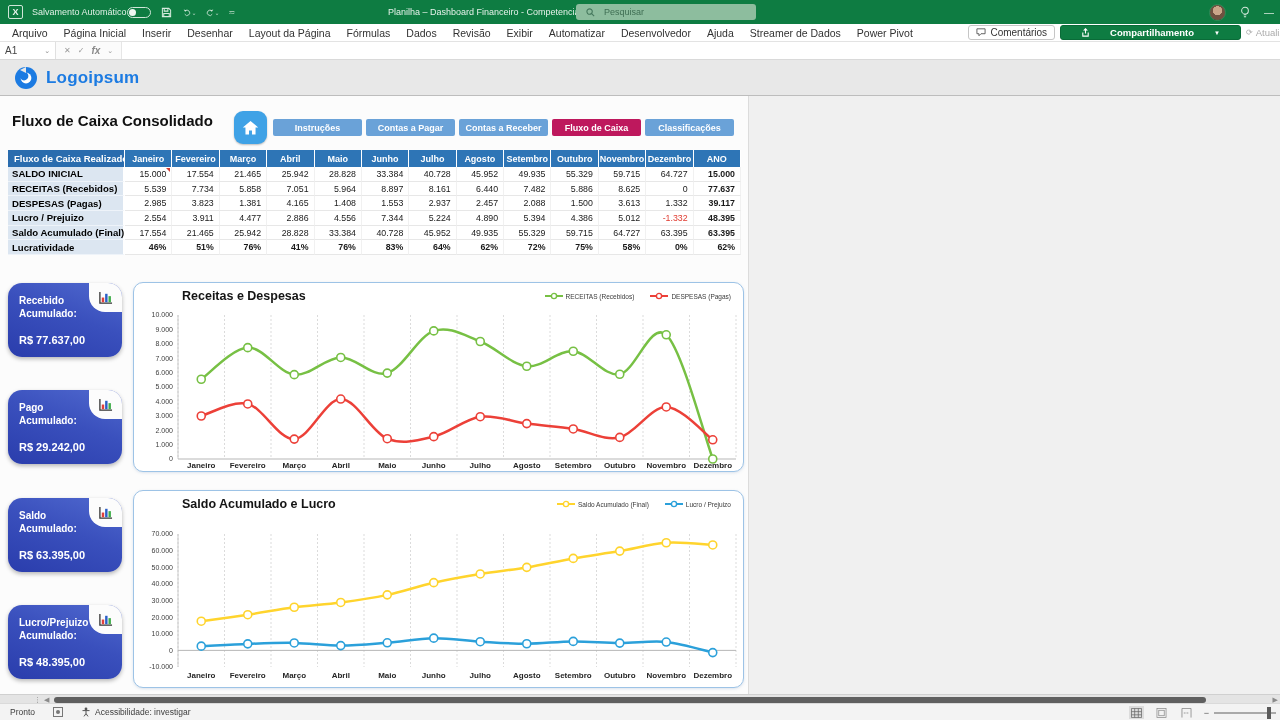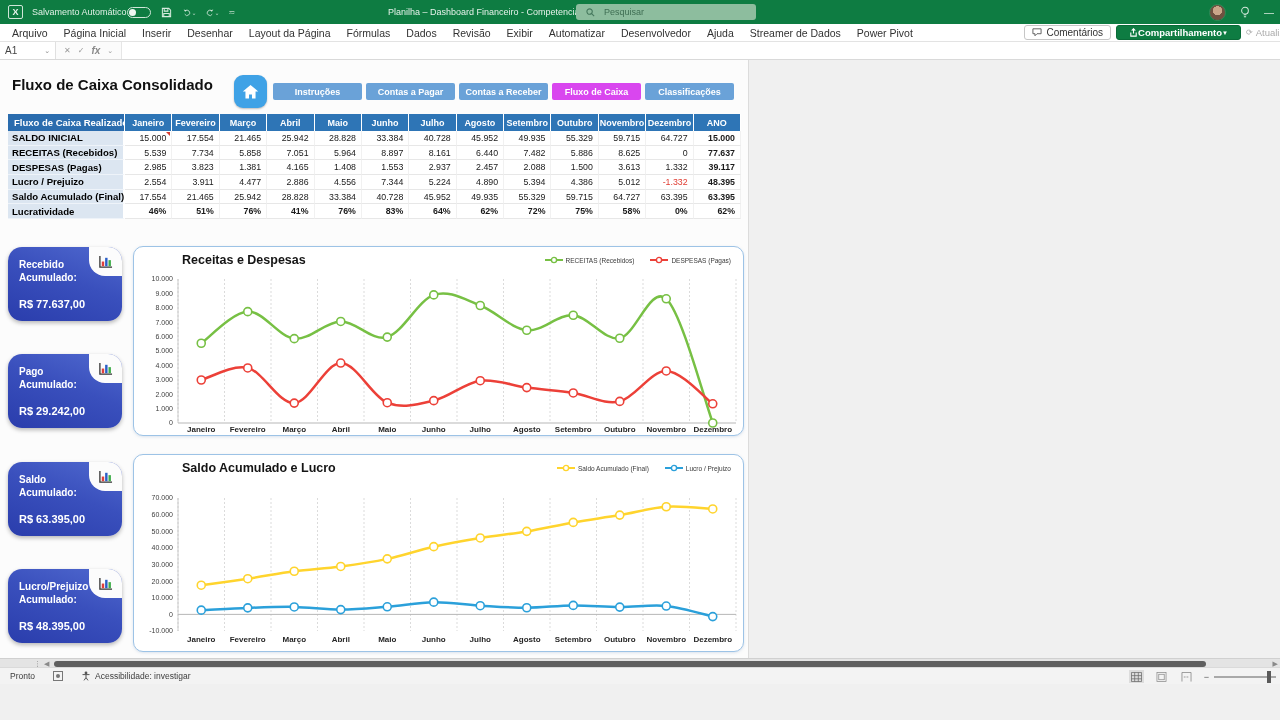--- a/index.html
+++ b/index.html
@@ -29,22 +29,22 @@
     background:radial-gradient(circle at 50% 38%, #caa68a 0 38%, #6e5140 39% 75%, #4a382c 76%); border:1px solid #2f8a57; }
   .minimize { color:#d6e9dd; font-size:10px; }
 
   
   .ribbonrow { position:relative; height:18px; background:#ffffff; border-bottom:1px solid #e3e3e3;
     display:flex; align-items:center; padding-left:4px; }
   .rtab { font-size:10.5px; color:#323232; padding:0 8px; line-height:18px; white-space:nowrap; }
   .ribbon-right { position:absolute; right:0; top:1px; display:flex; align-items:center; gap:5px; }
   .btn-comments { display:flex; align-items:center; gap:4px; border:1px solid #c6c6c6; background:#fff;
     border-radius:3px; font-size:10px; color:#333; height:15px; padding:0 7px; }
-  .btn-share { display:flex; align-items:center; gap:0; background:#0e7c42; color:#fff;
-    border-radius:3px; font-size:9.5px; font-weight:bold; height:15px; padding:0 12px; border:1px solid #0a6b38; }
+  .btn-share { display:flex; align-items:center; gap:20px; background:#0e7c42; color:#fff;
+    border-radius:3px; font-size:9.5px; font-weight:bold; height:15px; padding:0 20px; border:1px solid #0a6b38; }
   .lbl-updates { font-size:9.5px; color:#ababab; display:flex; align-items:center; gap:3px; width:34px; overflow:hidden; white-space:nowrap; }
 
   
   .formularow { height:18px; background:#fbfbfb; border-bottom:1px solid #d9d9d9;
     display:flex; align-items:stretch; font-size:10px; color:#444; }
   .namebox { width:56px; background:#fff; border-right:1px solid #e0e0e0; display:flex;
     align-items:center; justify-content:space-between; padding:0 5px; }
   .namebox .v { font-size:7px; color:#8a8a8a; }
   .fbar-icons { display:flex; align-items:center; gap:7px; padding:0 8px; color:#9a9a9a; border-right:1px solid #e6e6e6; }
   .fx { font-style:italic; font-weight:bold; font-size:10px; color:#8a8a8a; }
@@ -59,21 +59,21 @@
   .sheet { position:relative; height:598px; background:#f0f0f0; overflow:hidden; }
   .page { position:absolute; left:0; top:0; width:749px; height:598px; background:#fcfcfc;
     border-right:1px solid #dcdcdc; }
   .dash-title { position:absolute; left:12px; top:16px; font-size:15px; font-weight:bold; color:#111; }
   .home-btn { position:absolute; left:234px; top:15px; width:33px; height:33px; border-radius:9px;
     background:#3fa2e6; display:flex; align-items:center; justify-content:center;
     box-shadow:0 1px 2px rgba(0,0,0,.25); }
   .nav { position:absolute; left:273px; top:23px; display:flex; gap:4px; }
   .nav-btn { width:89px; height:17px; background:#6aa2d8; color:#fff; font-size:9px; font-weight:bold;
     display:flex; align-items:center; justify-content:center; border-radius:2px; white-space:nowrap; }
-  .nav-btn.active { background:#d946ef; }
+  .nav-btn.active { background:#be185d; }
 
   
   .fin-table { position:absolute; left:8px; top:54px; width:733px; }
   .t-row { display:grid; grid-template-columns:117px repeat(13,1fr); }
   .t-row.head { height:17px; }
   .t-row.body { height:14.7px; }
   .hcell { background:#2e75b6; color:#fff; font-size:9px; font-weight:bold; display:flex;
     align-items:center; justify-content:center; border-right:1px solid #fff; white-space:nowrap; }
   .hcell.corner { justify-content:flex-start; padding-left:6px; background:#2a6cae; font-size:9.5px; }
   .lcell { background:#dce6f1; font-size:9.6px; font-weight:bold; color:#000; display:flex;
@@ -221,20 +221,29 @@
     </div>
     <div class="fbar-icons">
       <span style="font-size:8px;">✕</span>
       <span style="font-size:8px;">✓</span>
       <span class="fx">fx</span>
       <span class="v" style="font-size:7px;color:#999;">⌄</span>
     </div>
     <div class="fbar-field"></div>
   </div>
 
+  <div class="logoband">
+    <svg width="24" height="24" viewBox="0 0 24 24">
+      <circle cx="12" cy="12" r="11" fill="#1c7be2"></circle>
+      <circle cx="12" cy="12" r="5.4" fill="#ffffff"></circle>
+      <circle cx="10" cy="10" r="4.4" fill="#1c7be2"></circle>
+      <path d="M12 1 L12 7 L6 4 Z" fill="#e8e8e8"></path>
+    </svg>
+    <span class="logotext">Logoipsum</span>
+  </div>
 
   <div class="sheet">
     <div class="page"></div>
 
     <h1 class="dash-title">Fluxo de Caixa Consolidado</h1>
 
     <div class="home-btn">
       <svg width="19" height="18" viewBox="0 0 32 30">
         <path d="M16 3 L29 14 H24.5 V26 H18.5 V19 H13.5 V26 H7.5 V14 H3 Z" fill="#ffffff"></path>
       </svg>

